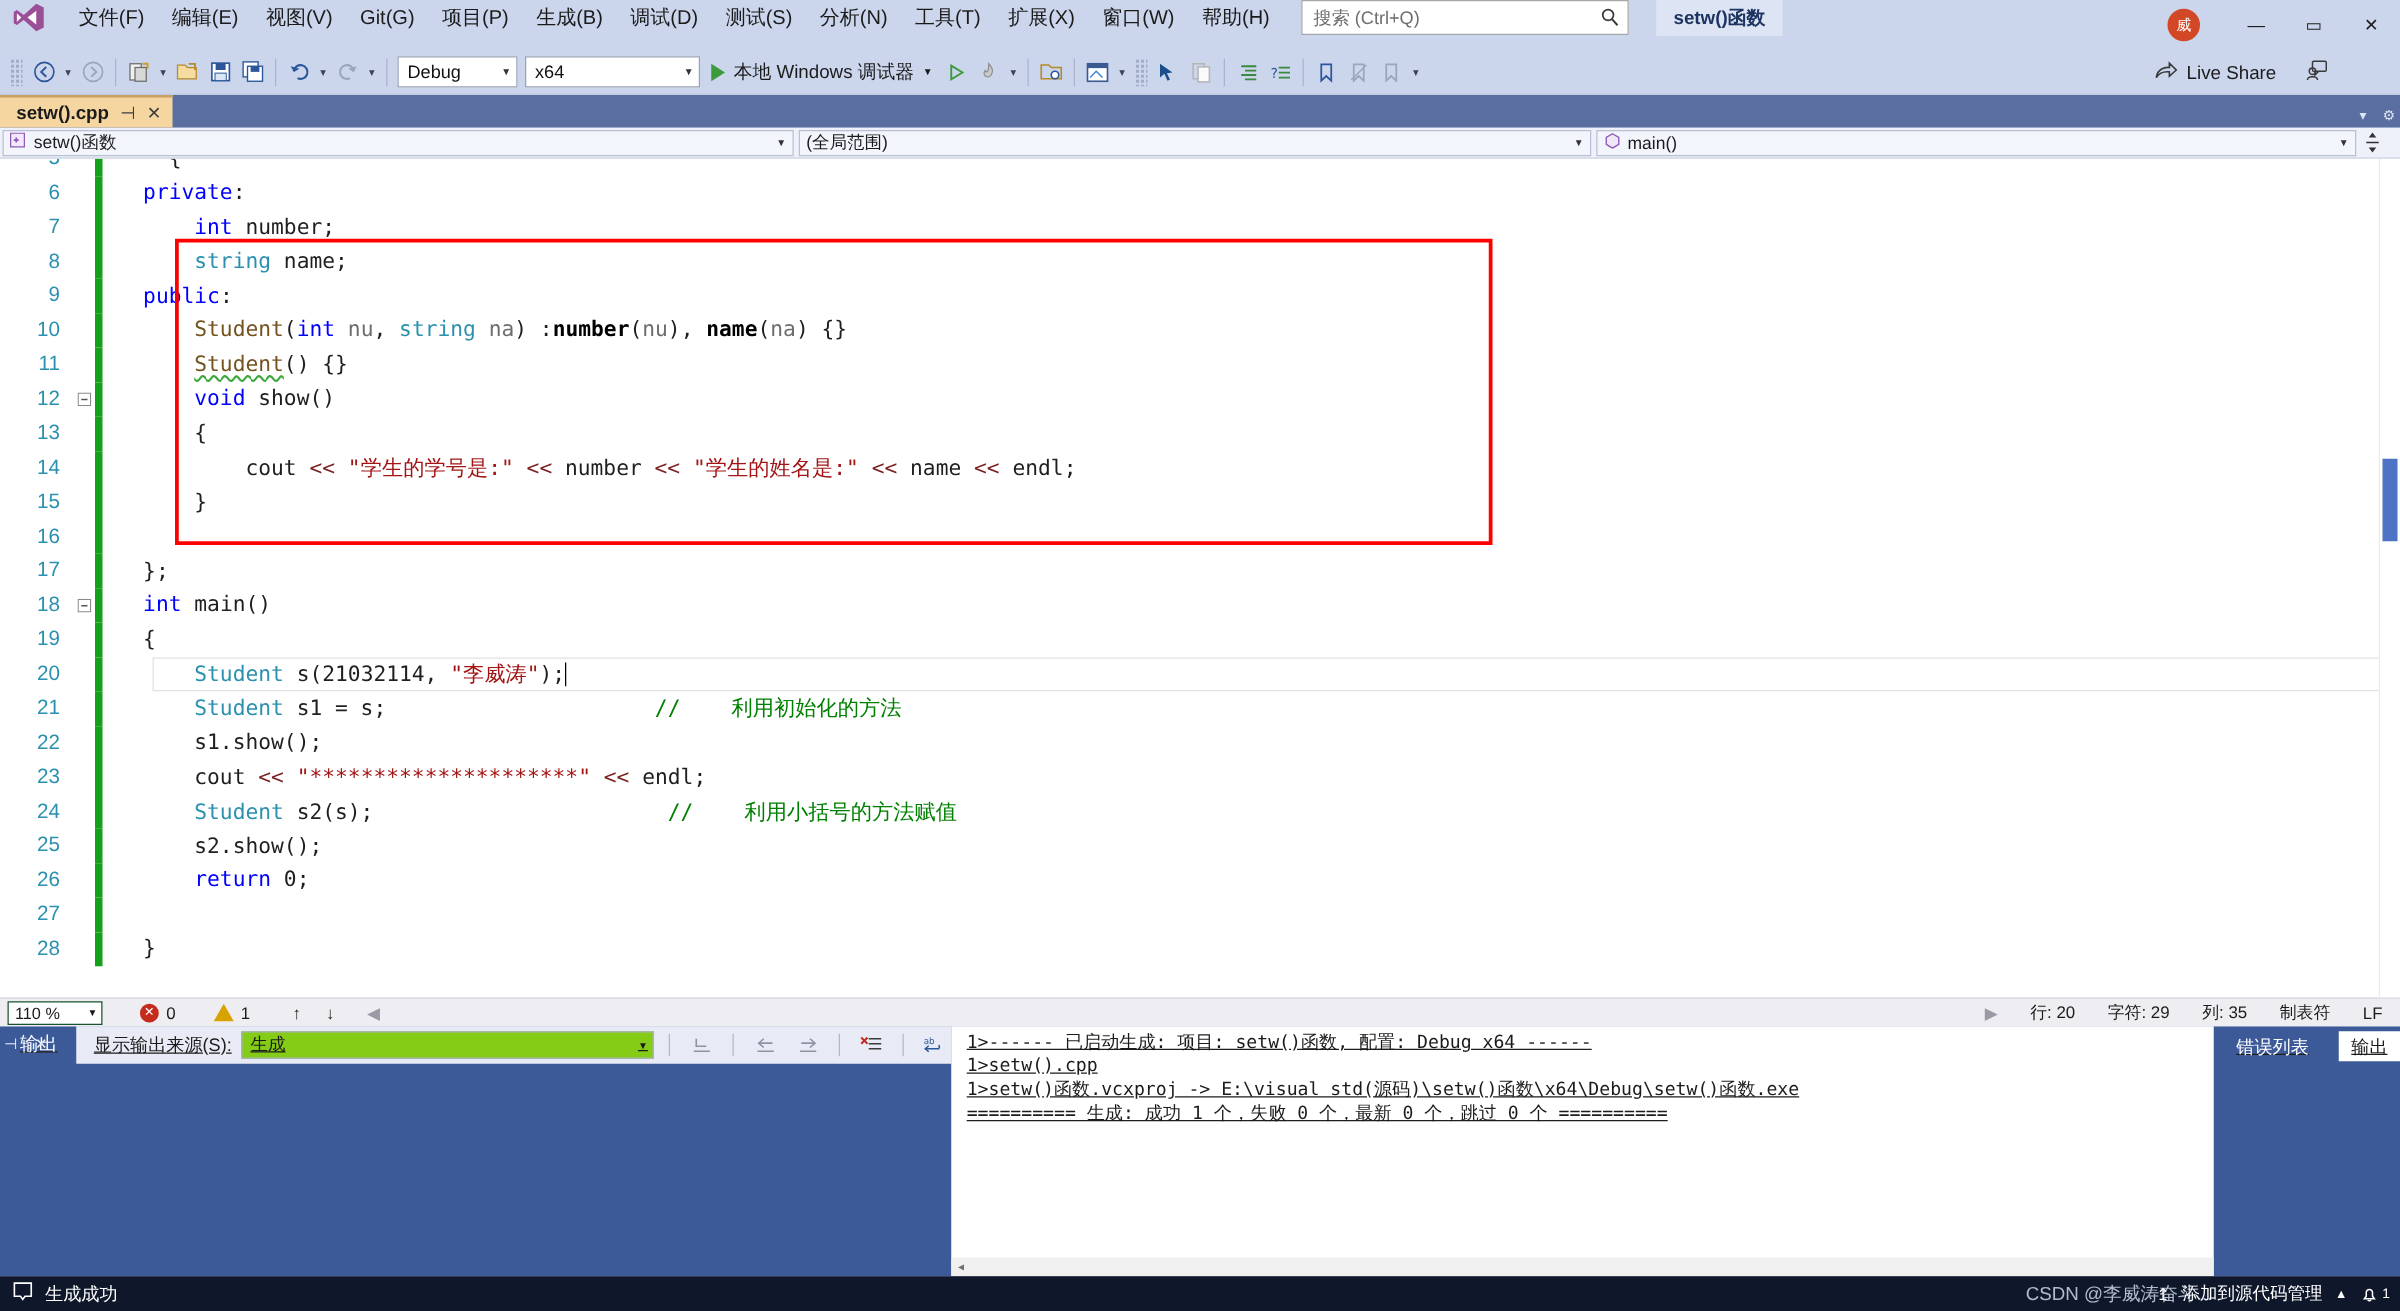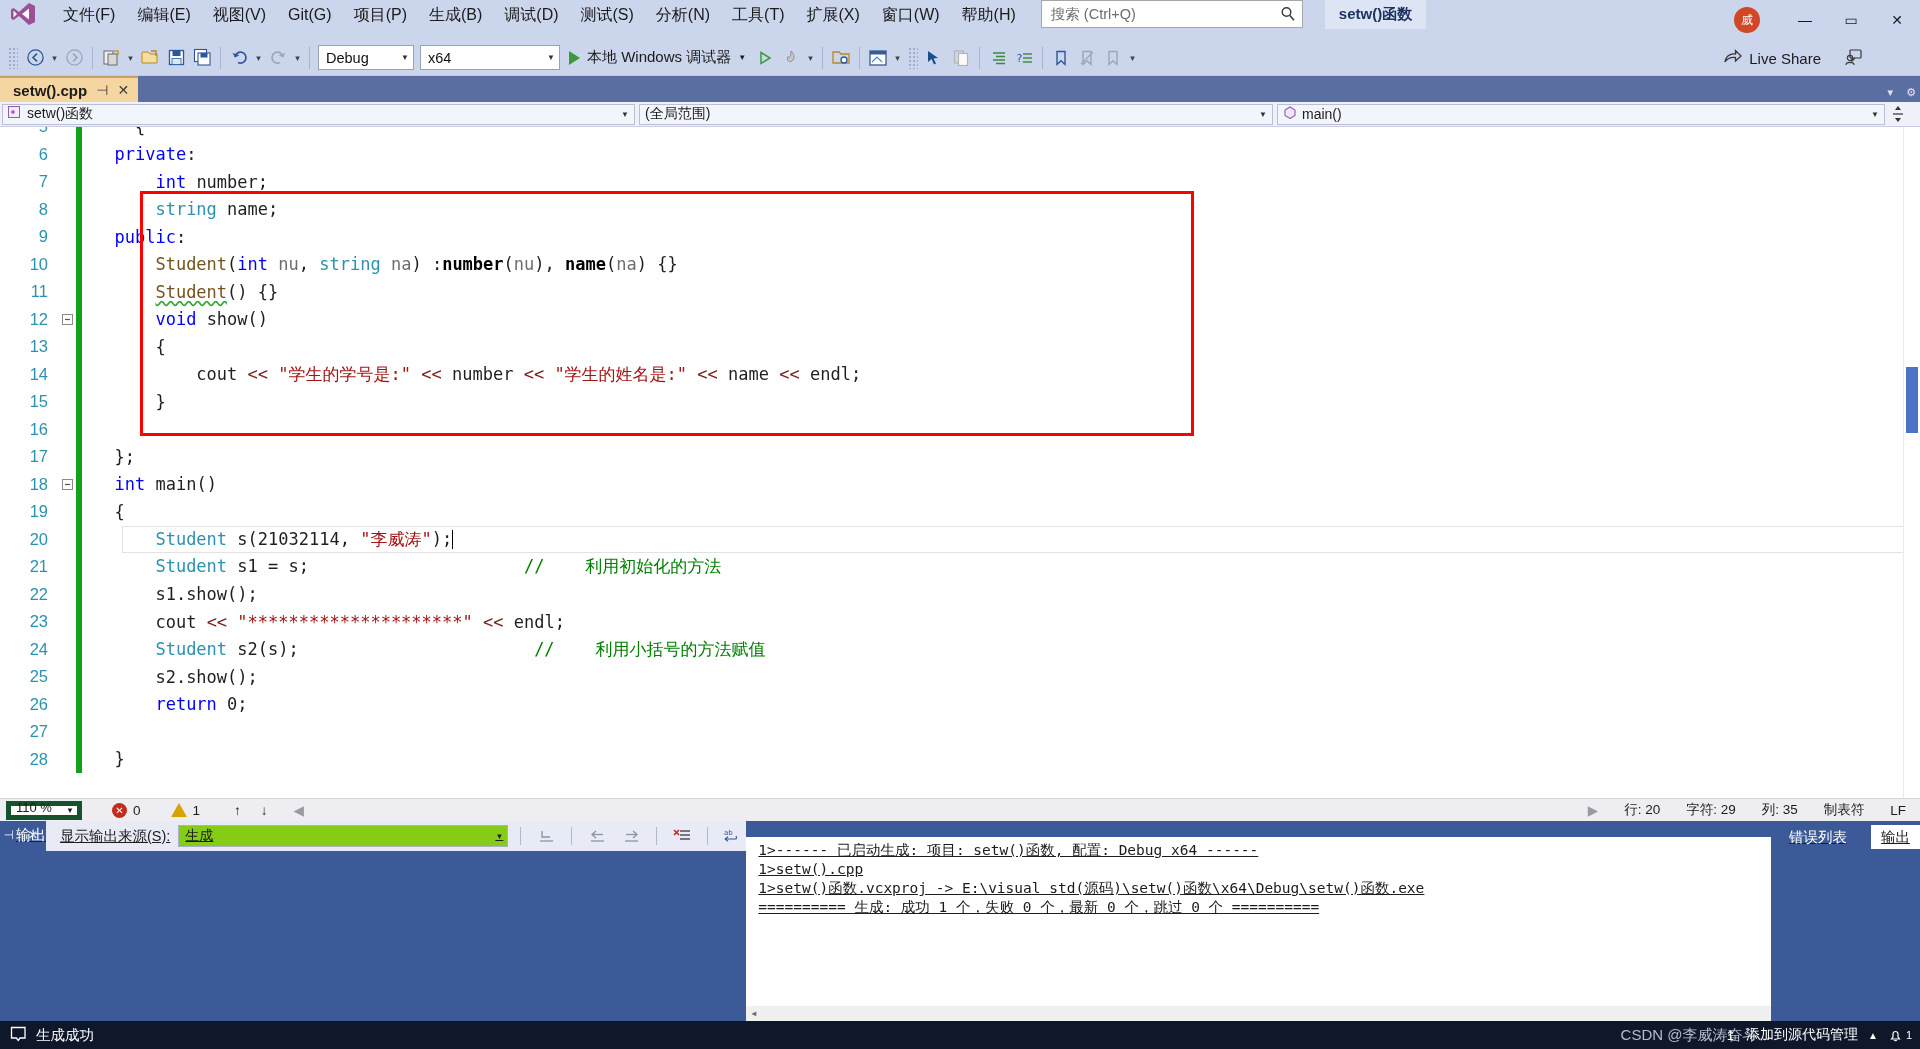--- a/index.html
+++ b/index.html
@@ -134,37 +134,37 @@
   .squig { text-decoration: underline; text-decoration-style: wavy; text-decoration-color:#3aa83a; text-underline-offset: 3px;}
 
   .redbox { position:absolute; border:3px solid #ff0000; pointer-events:none; }
   .caret { display:inline-block; width:1px; height:19px; background:#000; vertical-align:-4px; }
 
   .vscroll { position:absolute; top:0; right:0; width:17px; bottom:0; background:#ffffff; border-left:1px solid #eaeaea;}
   .vscroll .thumb { position:absolute; right:2px; width:12px; background:#4d73c4; }
 
   
   .edstatus { height: 23px; flex:0 0 23px; background:#eeeef2; display:flex; align-items:center; font-size:13.5px; color:#1b1b1b; border-top:1px solid #d6d6de;}
-  .zoom-combo { width:76px; height:19px; margin-left:6px; background:#fff; border:5px solid #14532d; display:flex; align-items:flex-end; padding-left:5px; font-size:13px;}
+  .zoom-combo { width:76px; height:19px; margin-left:6px; background:#fff; border:1px solid #14532d; display:flex; align-items:center; padding-left:5px; font-size:13px;}
   .zoom-combo .zc { margin-left:auto; width:14px; text-align:center; font-size:8px; }
   .errchip { display:flex; align-items:center; gap:6px; margin-left:30px; }
   .err-ic { width:15px;height:15px;border-radius:50%;background:#c42b1c;color:#fff;font-size:10px;display:flex;align-items:center;justify-content:center;}
   .warn-ic { width:0;height:0;border-left:8px solid transparent;border-right:8px solid transparent;border-bottom:14px solid #d8a200;}
   .ed-right { margin-left:auto; display:flex; align-items:center; gap:26px; padding-right:14px;}
 
   
   .outpane { flex:0 0 200px; height:200px; background:#3d5a98; display:flex; flex-direction:row;text-decoration:underline; }
   .out-title { height:28px; display:flex; align-items:center; padding-left:16px; color:#ffffff; font-size:15px; position:relative;}
   .out-title .otr { position:absolute; right:8px; display:flex; gap:14px; color:#e6ebf7; font-size:12px;}
-  .out-tools { height:30px; background:#e8ebf5; display:flex; align-items:center; padding-left:14px; gap:8px; font-size:14.5px; color:#1b1b1b;}
+  .out-tools { height:30px; background:#e8ebf5; display:flex; align-items:center; padding-left:14px; gap:8px; font-size:14.5px; color:#1b1b1b;margin-left:15px;}
   .out-combo { width:330px; height:22px; background:#84cc16; border:1px solid #aab1c4; display:flex; align-items:center; padding-left:6px; font-size:14px;}
   .out-combo .oc { margin-left:auto; width:16px; text-align:center; font-size:8px;}
   .out-tbtn { width:26px;height:24px;display:flex;align-items:center;justify-content:center;color:#6c7182;}
   .out-sep { width:1px;height:18px;background:#b2b8c8;margin:0 4px;}
-  .out-body { flex:1 1 auto; background:#ffffff; margin:16px 0 0 0; position:relative; overflow:hidden;
+  .out-body { flex:1 1 auto; background:#ffffff; margin:0 0 0 0; position:relative; overflow:hidden;
     font-family:"DejaVu Sans Mono", monospace; font-size:14.5px; color:#1b1b1b; padding:4px 0 0 12px; line-height:19px;}
   .out-body .oline { white-space:pre; }
   .out-hscroll { position:absolute; left:0; right:0; bottom:0; height:15px; background:#f0f0f0; }
   .out-hscroll .arw { width:15px;height:15px;display:flex;align-items:center;justify-content:center;font-size:8px;color:#707070;}
   .out-tabs { height:28px; display:flex; align-items:flex-end; padding-left:8px; gap:14px; }
   .out-tab { height:24px; padding:0 10px; display:flex; align-items:center; font-size:14.5px; color:#ffffff;}
   .out-tab.active { background:#ffffff; color:#1b1b1b; }
 
   
   .statusbar { height:28px; flex:0 0 28px; background:#0f172a; display:flex; align-items:center; padding:0 10px; color:#fff; font-size:14.5px; position:relative;}

